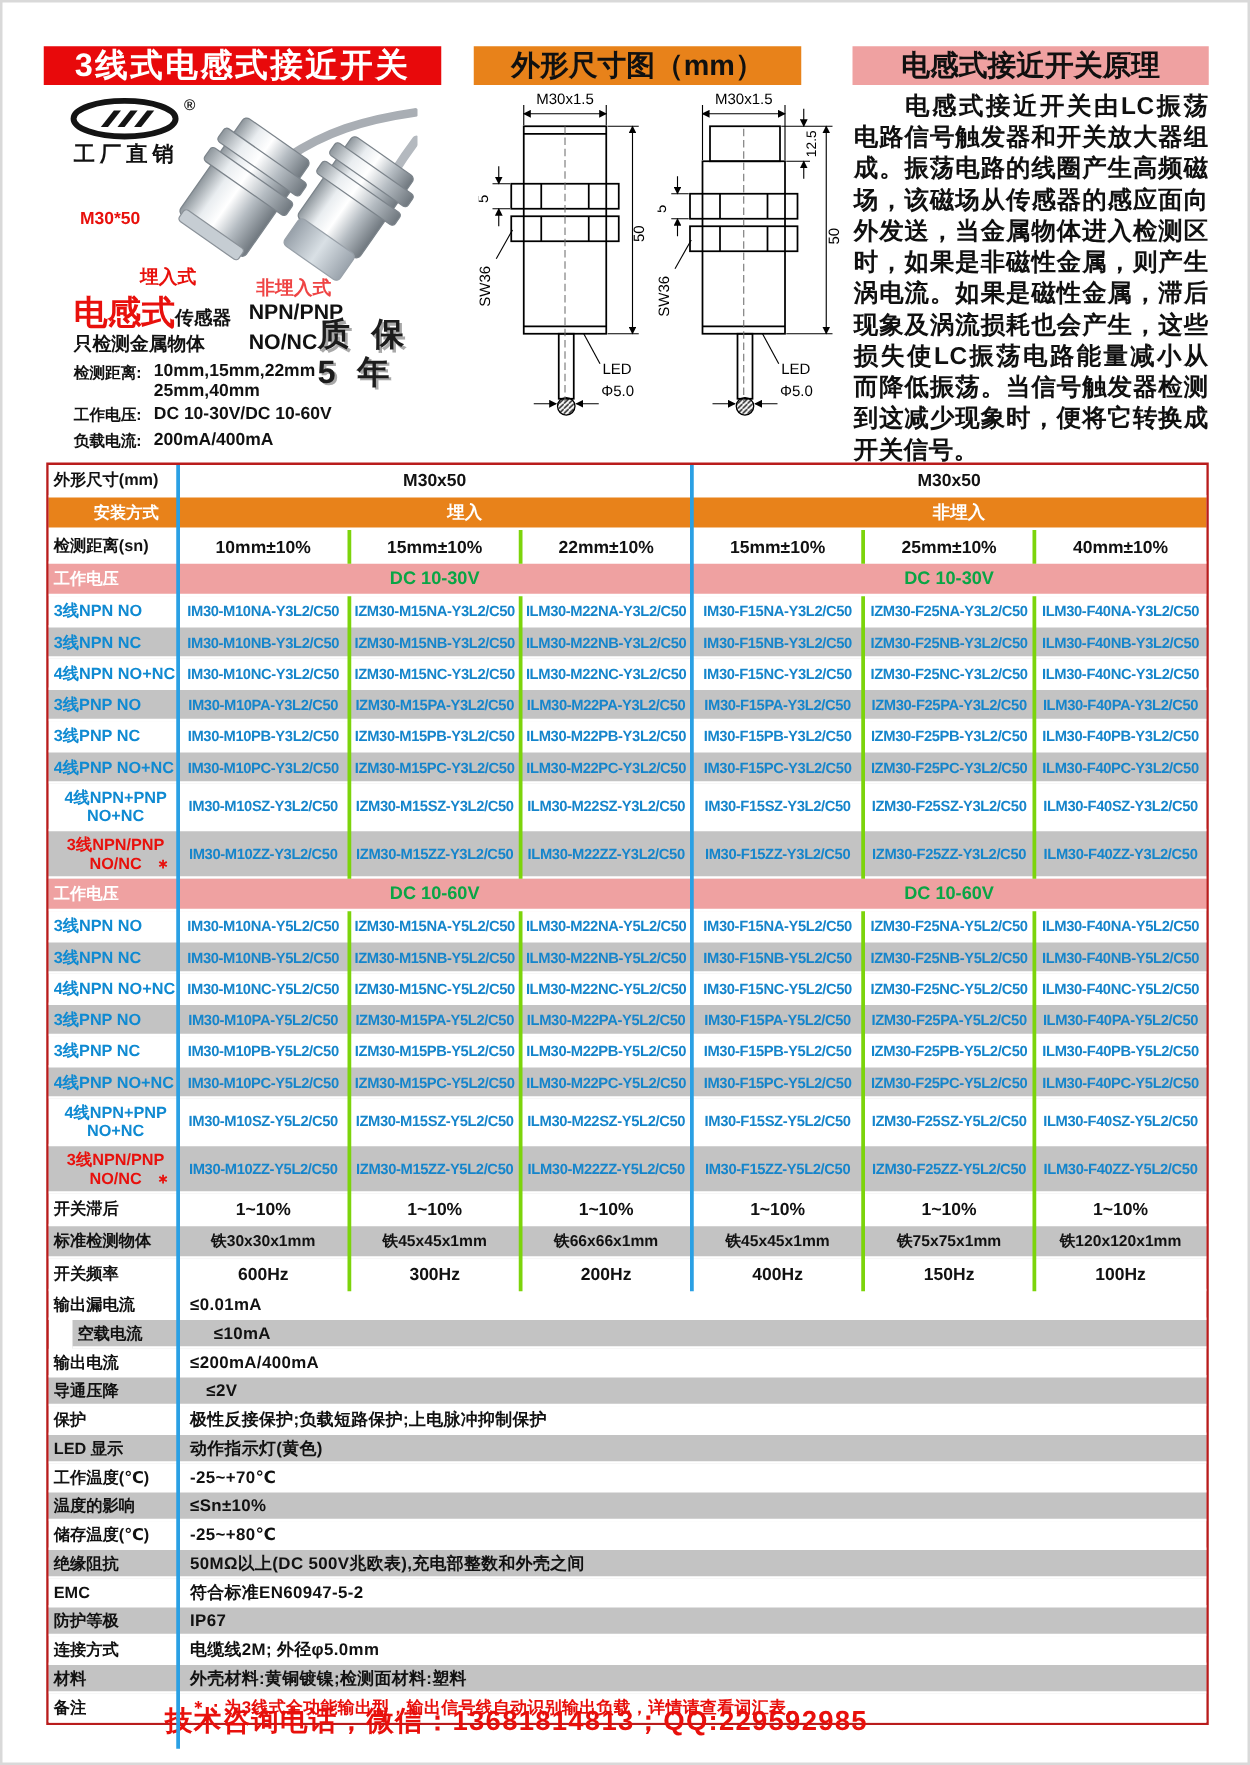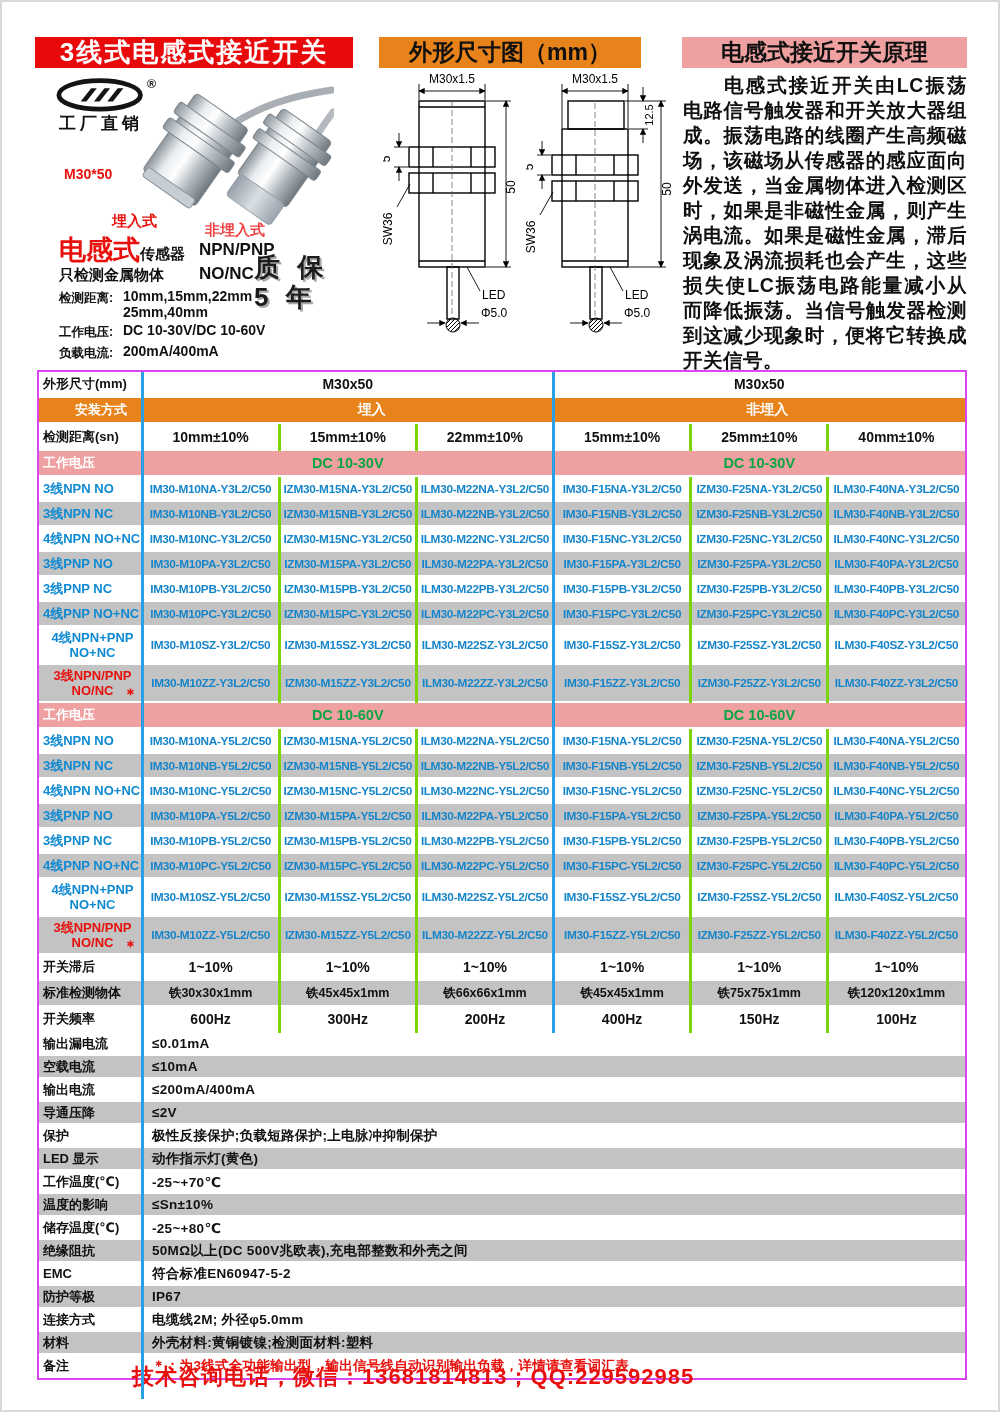--- a/index.html
+++ b/index.html
@@ -35,21 +35,21 @@
   
   .dim{position:absolute;top:69px;}
   #dimA{left:381px;}
   #dimB{left:524px;}
   .dim text{fill:#000;font-family:"Liberation Sans",sans-serif;}
   
   #principle{left:681px;top:71px;width:284px;font-size:19.5px;line-height:25px;
              font-weight:600;color:#101010;text-align:justify;text-indent:2.1em;
              letter-spacing:0.5px;}
   
-  .main-table{position:absolute;left:35px;top:368px;width:930px;border:2px solid #d946ef;
+  .main-table{position:absolute;left:35px;top:368px;width:930px;border:2px solid #b91c1c;
               background:#fff;box-sizing:border-box;}
   .trow{display:flex;border-bottom:2px solid #fff;align-items:stretch;}
   .trow:last-child{border-bottom:0;}
   .cell{display:flex;align-items:center;justify-content:center;font-weight:bold;
         font-size:13px;color:#111;min-width:0;white-space:nowrap;}
   .lab{flex:0 0 103px;justify-content:flex-start;padding-left:4px;box-sizing:border-box;}
   .c{flex:1;}
   .s3{flex:3;}
   .full{flex:1;justify-content:flex-start;padding-left:10px;font-size:13.5px;letter-spacing:0.3px;}
   .fs14{font-size:14px;}
@@ -484,29 +484,29 @@
         <div class="cell c fs14">300Hz</div>
         <div class="cell c fs14">200Hz</div>
         <div class="cell c fs14">400Hz</div>
         <div class="cell c fs14">150Hz</div>
         <div class="cell c fs14">100Hz</div>
       </div>
       <div class="trow bgw" style="height: 21px;">
         <div class="cell lab lab2">输出漏电流</div>
         <div class="cell full">≤0.01mA</div>
       </div>
-      <div class="trow bgg" style="height: 21px;">
+      <div class="trow bgg" style="height: 21px; margin-left: 19px;">
         <div class="cell lab lab2">空载电流</div>
         <div class="cell full">≤10mA</div>
       </div>
       <div class="trow bgw" style="height: 21px;">
         <div class="cell lab lab2">输出电流</div>
         <div class="cell full">≤200mA/400mA</div>
       </div>
-      <div class="trow bgg" style="height: 21px;">
+      <div class="trow bgg" style="height: 21px; gap: 13px;">
         <div class="cell lab lab2">导通压降</div>
         <div class="cell full">≤2V</div>
       </div>
       <div class="trow bgw" style="height: 21px;">
         <div class="cell lab lab2">保护</div>
         <div class="cell full">极性反接保护;负载短路保护;上电脉冲抑制保护</div>
       </div>
       <div class="trow bgg" style="height: 21px;">
         <div class="cell lab lab2">LED 显示</div>
         <div class="cell full">动作指示灯(黄色)</div>

